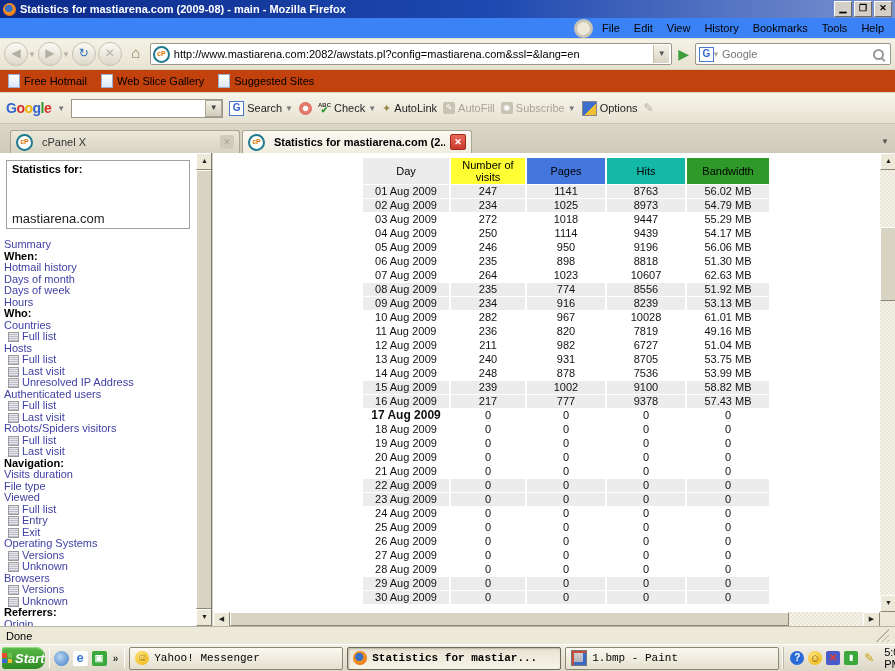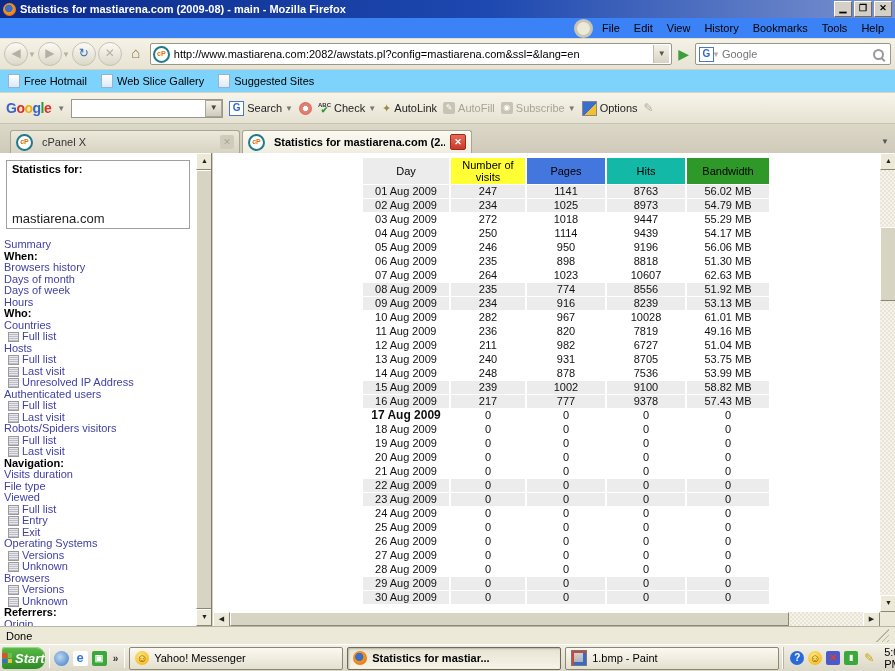--- a/index.html
+++ b/index.html
@@ -29,21 +29,21 @@
   .url-text{font-size:11px;color:#000;white-space:nowrap;overflow:hidden;flex:1;}
   .url-drop{width:15px;height:18px;background:linear-gradient(#f4f1e6,#d8d4c4);border-left:1px solid #c0bcac;color:#555;font-size:8px;line-height:18px;text-align:center;flex:0 0 auto;}
   .go-btn{color:#3d9e3d;font-size:14px;padding:0 4px;}
   .gsearch{width:188px;height:20px;background:#fff;border:1px solid #9a978a;border-radius:2px;display:flex;align-items:center;padding:0 3px;flex:0 0 auto;}
   .g-badge{width:13px;height:13px;border:1px solid #4a77c8;background:#fff;color:#3366cc;font-weight:bold;font-size:10px;line-height:12px;text-align:center;flex:0 0 auto;}
   .gsearch input{border:none;outline:none;flex:1;font-size:11px;color:#888;min-width:0;font-family:"Liberation Sans",sans-serif;background:transparent;}
   .mag{width:7px;height:7px;border:2px solid #999;border-radius:50%;position:relative;margin-right:3px;flex:0 0 auto;}
   .mag::after{content:"";position:absolute;width:2px;height:5px;background:#999;transform:rotate(-45deg);left:7px;top:6px;}
 
   
-  .bookbar{height:22px;background:#7dd3fc;display:flex;align-items:center;gap:14px;padding:0 8px;border-bottom:1px solid #d8d4c4;font-size:11px;flex:0 0 auto;}
+  .bookbar{height:22px;background:#c2410c;display:flex;align-items:center;gap:14px;padding:0 8px;border-bottom:1px solid #d8d4c4;font-size:11px;flex:0 0 auto;}
   .bookmark{display:flex;align-items:center;gap:4px;}
   .page-ico{width:10px;height:12px;background:linear-gradient(#fff,#dce8f8);border:1px solid #9ab0cc;flex:0 0 auto;}
 
   
   .gbar{height:30px;background:linear-gradient(#f7f4ea,#e6e2d2);display:flex;align-items:center;gap:6px;padding:0 6px;border-bottom:1px solid #c8c4b4;font-size:11px;color:#222;flex:0 0 auto;}
   .glogo{font-weight:bold;font-size:14px;letter-spacing:-0.5px;}
   .glogo b{font-weight:bold;}
   .drop{font-size:8px;color:#777;}
   .gbar-input{width:150px;height:17px;background:#fff;border:1px solid #9a978a;display:flex;align-items:center;}
   .gbar-input .combo-drop{margin-left:auto;width:15px;height:15px;background:linear-gradient(#f4f1e6,#d0ccbc);border:1px solid #aaa698;color:#444;font-size:8px;line-height:14px;text-align:center;}
@@ -123,21 +123,21 @@
   .winflag i:nth-child(3){background:#3a6ad8;}
   .winflag i:nth-child(4){background:#f0c030;}
   .tb-sep{width:1px;height:20px;background:#b8b5a5;border-right:1px solid #fff;}
   .ql-icon{width:15px;height:15px;border-radius:2px;flex:0 0 auto;}
   .type-show-desktop{background:radial-gradient(circle at 40% 40%,#bcd8f0,#3a78c8);border-radius:50% !important;}
   .type-internet-explorer{background:#fff;color:#3a78d8;font-size:13px;font-weight:bold;text-align:center;line-height:14px;}
   .type-internet-explorer::before{content:"e";}
   .type-hotspot{background:#3aa83a;color:#fff;font-size:9px;font-weight:bold;text-align:center;line-height:15px;}
   .type-hotspot::before{content:"▣";}
   .ql-more{color:#333;font-size:10px;font-weight:bold;padding:0 2px;}
-  .task-btn{height:21px;width:202px;background:linear-gradient(#fbf9f0,#e4e0d0);border:1px solid #8a8775;border-radius:2px;display:flex;align-items:center;gap:5px;padding:0 5px;font-size:11px;color:#000;overflow:hidden;}
+  .task-btn{height:21px;width:202px;background:linear-gradient(#fbf9f0,#e4e0d0);border:1px solid #8a8775;border-radius:2px;display:flex;align-items:center;gap:5px;padding:0 5px;font-size:11px;color:#000;overflow:hidden;font-family:Liberation Mono, monospace;}
   .task-btn.active{background:linear-gradient(#e8e4d4,#f6f3e8);border-color:#6d6a5a;font-weight:bold;box-shadow:inset 1px 1px 2px #b8b5a5;}
   .task-ico{width:14px;height:14px;flex:0 0 auto;}
   .type-yahoo-messenger{border-radius:50%;background:radial-gradient(circle at 40% 35%,#ffe680,#f0b000);position:relative;}
   .type-yahoo-messenger::before{content:"☺";color:#7a5000;font-size:11px;line-height:14px;display:block;text-align:center;}
   .type-firefox{border-radius:50%;background:radial-gradient(circle at 45% 42%,#3b6fc4 0 34%,#f59322 40%,#e66000 100%);}
   .type-paint{background:linear-gradient(#d8d8d8,#a8a8a8);border:1px solid #777;box-shadow:inset 2px 2px 0 #c84a3a, inset -3px -3px 0 #3a6ac8;}
   .task-label{white-space:nowrap;overflow:hidden;}
   .tray{margin-left:auto;display:flex;align-items:center;gap:4px;height:22px;border-left:1px solid #b8b5a5;box-shadow:-1px 0 0 #fff;padding:0 6px;}
   .tray-ico{width:14px;height:14px;flex:0 0 auto;}
   .type-help{border-radius:50%;background:#2a6ad8;color:#fff;font-size:10px;font-weight:bold;text-align:center;line-height:14px;}
@@ -276,21 +276,21 @@
     <div class="sidebar-frame">
       <div class="sidebar-inner">
         <div class="sitebox">
           <div class="lbl">Statistics for:</div>
           <div class="site">mastiarena.com</div>
         </div>
         <div>
 
         <div class="side-item type-link"><span>Summary</span></div>
             <div class="side-item type-header"><span>When:</span></div>
-            <div class="side-item type-link"><span>Browsers history</span></div>
+            <div class="side-item type-link"><span>Hotmail history</span></div>
             <div class="side-item type-link"><span>Days of month</span></div>
             <div class="side-item type-link"><span>Days of week</span></div>
             <div class="side-item type-link"><span>Hours</span></div>
             <div class="side-item type-header"><span>Who:</span></div>
             <div class="side-item type-link"><span>Countries</span></div>
             <div class="side-item type-sublink"><span class="subicon"></span><span>Full list</span></div>
             <div class="side-item type-link"><span>Hosts</span></div>
             <div class="side-item type-sublink"><span class="subicon"></span><span>Full list</span></div>
             <div class="side-item type-sublink"><span class="subicon"></span><span>Last visit</span></div>
             <div class="side-item type-sublink"><span class="subicon"></span><span>Unresolved IP Address</span></div>

